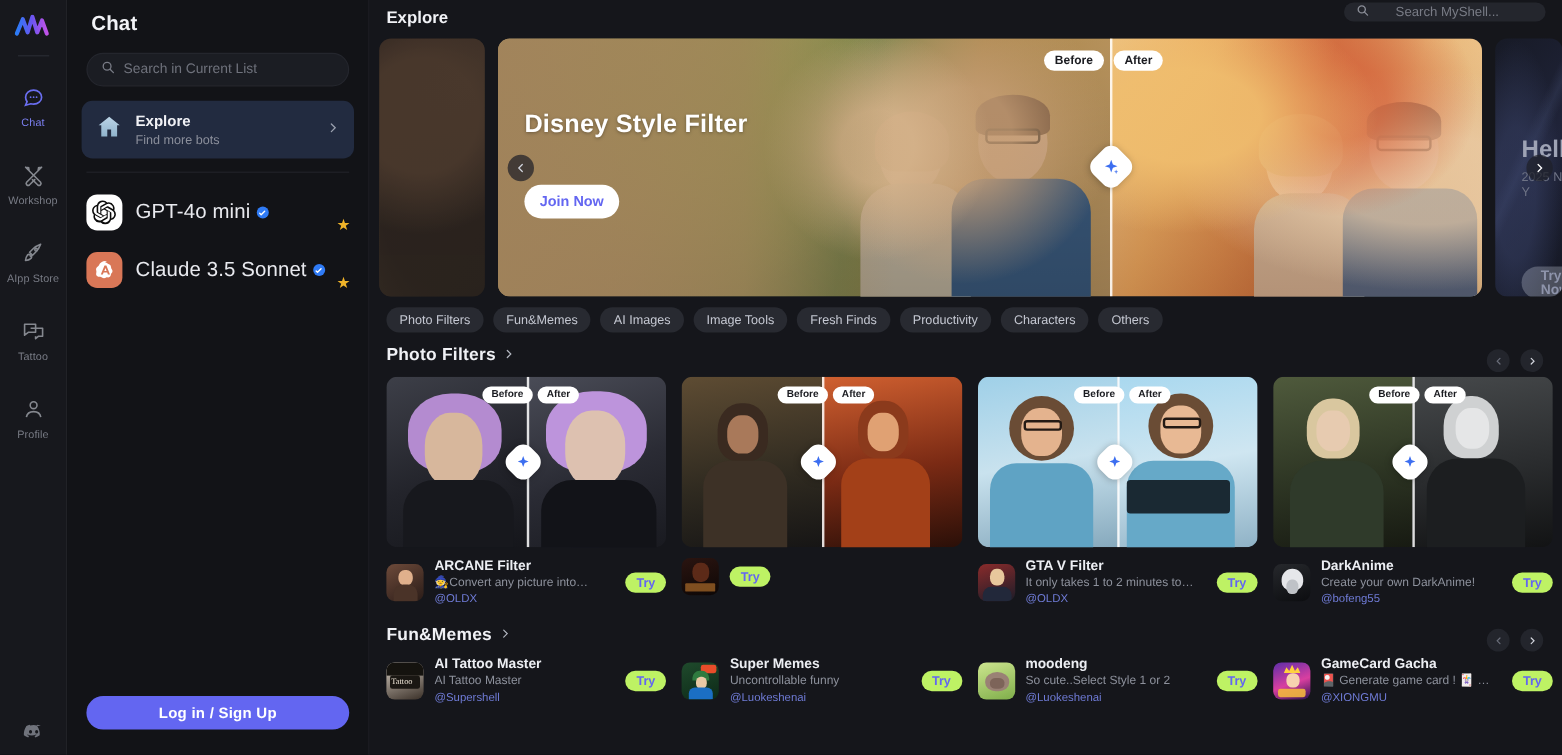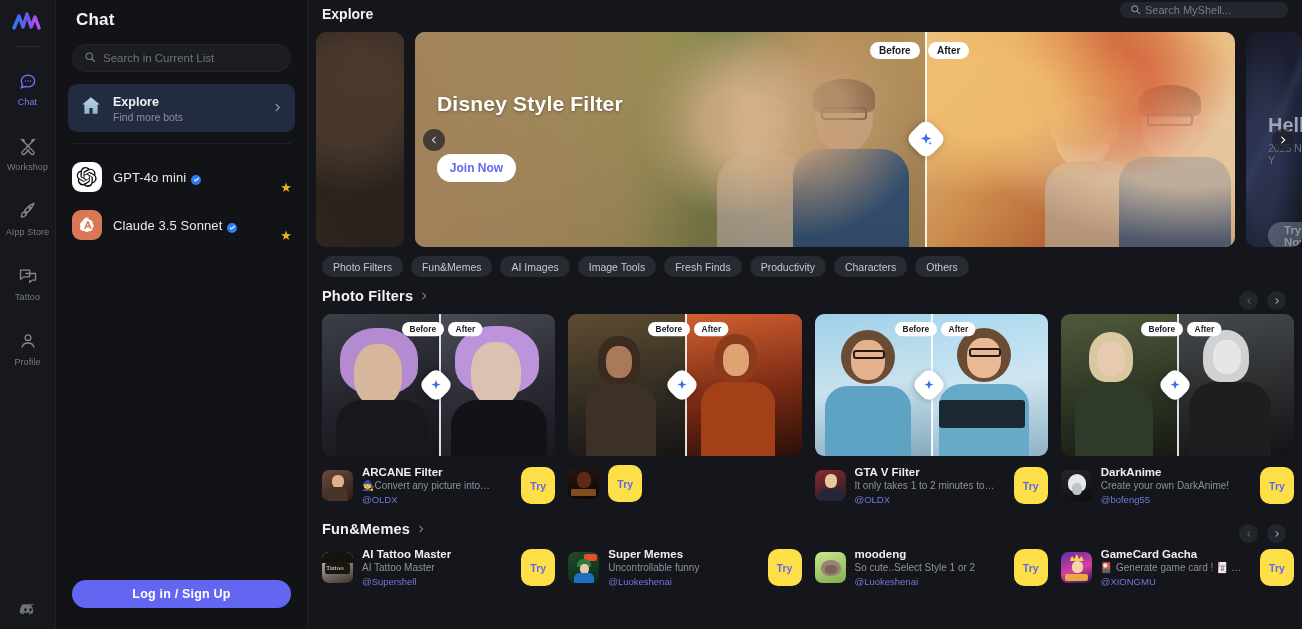--- a/index.html
+++ b/index.html
@@ -47,38 +47,38 @@
     background: #222b40; display: flex; align-items: center; padding: 0 12px 0 11px; gap: 10px;
     cursor: pointer;
   }
   .explore-txt { flex: 1; }
   .explore-t { font-size: 12.5px; font-weight: 700; color: #f0f1f5; line-height: 15px;}
   .explore-s { font-size: 10.5px; color: #8b8f9b; line-height: 14px; }
   .chat-divider { margin: 11px 16px 0 16px; height: 1px; background: #222view; background:#212229; }
   .clist { margin-top: 9px; }
   .crow { height: 48px; display: flex; align-items: center; padding: 0 16px 0 16px; gap: 11px; cursor: pointer; position: relative;}
   .avatar { width: 30px; height: 30px; border-radius: 9px; flex: 0 0 30px; overflow:hidden; display:flex; align-items:center; justify-content:center;}
-  .crow-name { font-size: 13px; color: #e8e9ee; letter-spacing: .1px; display:flex; align-items:flex-end; gap:5px; }
+  .crow-name { font-size: 17px; color: #e8e9ee; letter-spacing: .1px; display:flex; align-items:center; gap:5px; }
   .verif { width: 10px; height: 10px; border-radius: 50%; background: #2f7bf6; display:inline-flex; align-items:center; justify-content:center; }
   .verif svg { display:block; }
   .crow-right { position: absolute; right: 16px; top: 50%; transform: translateY(2px); font-size: 10px; color: #5d606a; }
   .star { position:absolute; right:15px; top: 50%; transform: translateY(4px); color:#f0b429; font-size: 13px; line-height:1;}
   .login-btn {
     position: absolute; left: 16px; right: 16px; bottom: 21px; height: 28px; border-radius: 15px;
     background: #6366f1; color: #fff; font-size: 12.5px; font-weight: 700;
     display: flex; align-items: center; justify-content: center; cursor: pointer; letter-spacing:.2px;
   }
 
   
   .main { flex: 1; height: 629px; background: #15161b; position: relative; overflow: hidden; }
   .topbar { height: 28px; display: flex; align-items: center; position: relative; }
   .page-title { font-size: 14px; font-weight: 700; color: #f1f2f6; padding-left: 14px; }
   .top-search {
     position: absolute; right: 14px; top: 2px; width: 168px; height: 16px; border-radius: 12px;
-    background: #24262d; display: flex; align-items: center; gap: 4px; padding: 0 10px;
+    background: #24262d; display: flex; align-items: center; gap: 22px; padding: 0 10px;
   }
   .top-search .ph { font-size: 11px; color: #797c86; }
 
   
   .hero-wrap { position: relative; height: 215px; margin-top: 4px; }
   .hero-track { display: flex; gap: 11px; padding-left: 8px; height: 215px; }
   .hero-prev-slide {
     width: 88px; flex: 0 0 88px; border-radius: 10px; overflow:hidden; opacity:.55;
     background: linear-gradient(120deg,#3a2a20,#5b4430 45%,#2e2418);
     position: relative;
@@ -181,21 +181,21 @@
     height: 142px; border-radius: 9px; overflow: hidden; position: relative; display:flex;
   }
   .ct-half { width: 50%; position: relative; }
   .card-meta { display: flex; align-items: center; gap: 9px; margin-top: 9px; }
   .card-av { width: 31px; height: 31px; border-radius: 7px; flex: 0 0 31px; overflow:hidden; position:relative;}
   .card-txt { flex: 1; min-width: 0; }
   .card-name { font-size: 11.5px; font-weight: 700; color: #eceef3; line-height: 14px; white-space: nowrap; overflow:hidden; text-overflow: ellipsis;}
   .card-desc { font-size: 10px; color: #8d919c; line-height: 14px; white-space: nowrap; overflow:hidden; text-overflow: ellipsis;}
   .card-user { font-size: 9.5px; color: #6f7bd6; line-height: 13px; }
   .try-btn {
-    flex: 0 0 34px; width: 34px; height: 37px; border-radius: 10px; background: #fde047; color: #6366f1;
+    flex: 0 0 34px; width: 34px; height: 17px; border-radius: 10px; background: #bef264; color: #6366f1;
     font-size: 10.5px; font-weight: 600; display: flex; align-items: center; justify-content: center; cursor: pointer;
   }
   .row-cards { display: flex; gap: 13px; margin-top: 9px; padding-right: 8px; }
   .row-card { flex: 1 1 0; min-width: 0; display: flex; align-items: center; gap: 9px; }
 </style>
 </head>
 <body>
 
 <div class="app">
 

